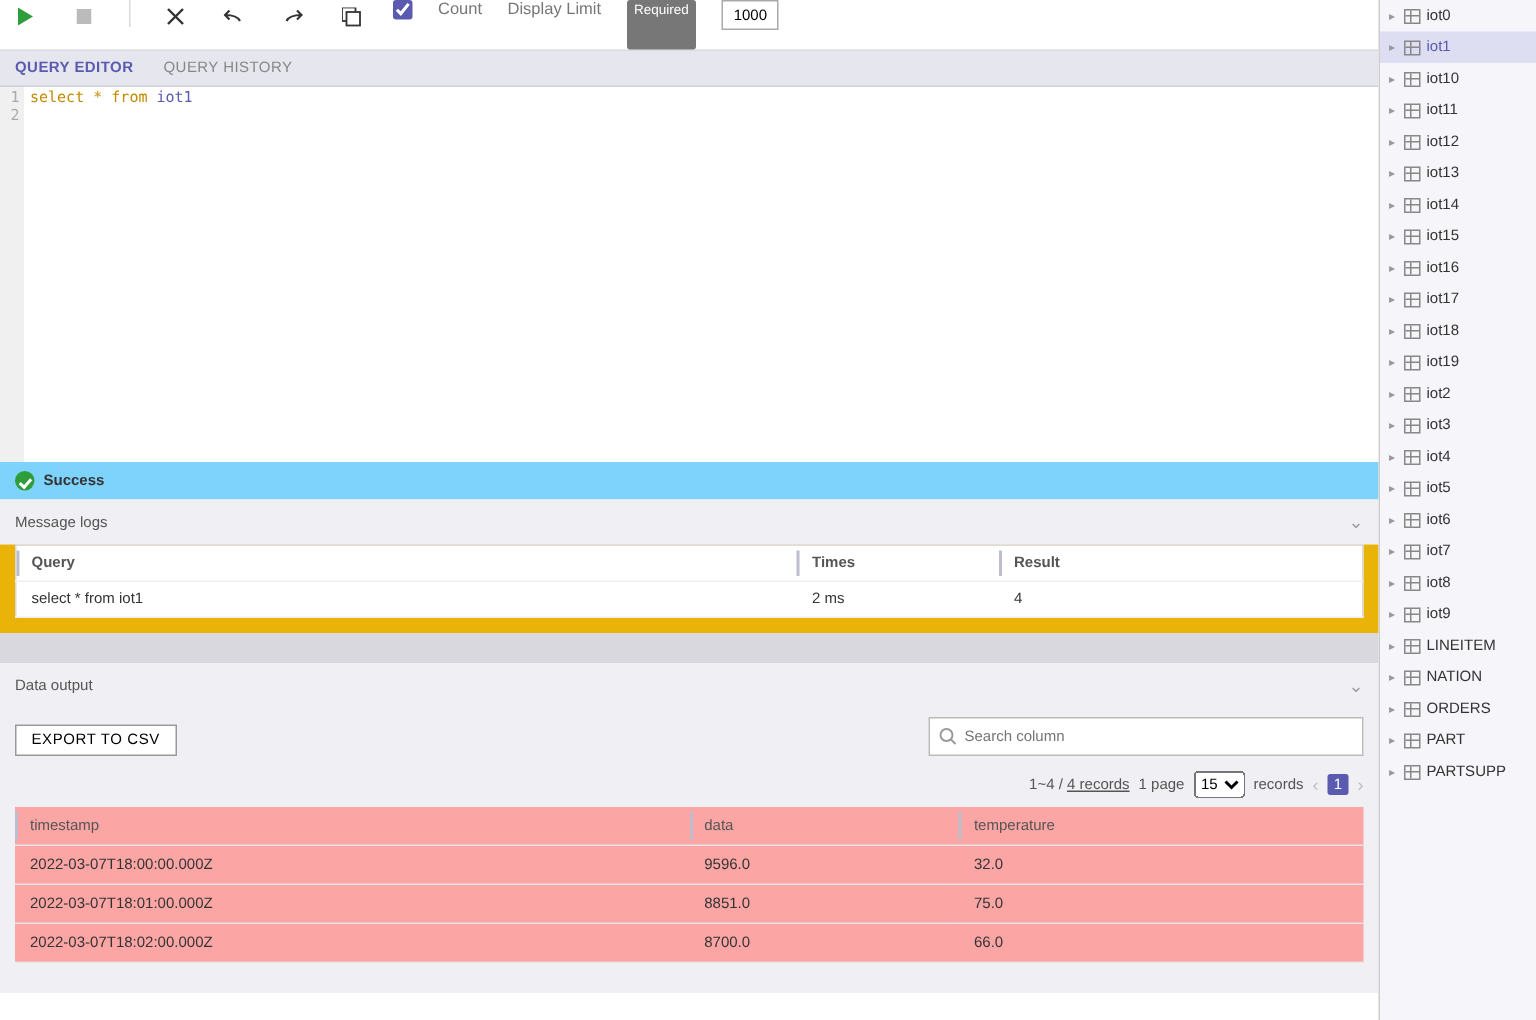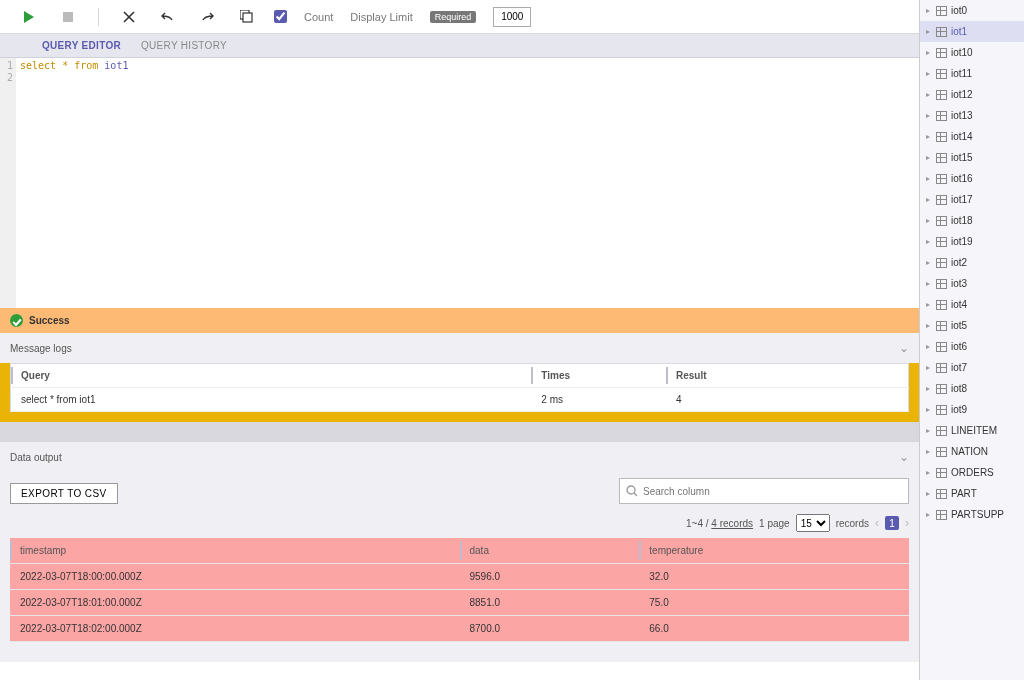--- a/index.html
+++ b/index.html
@@ -1,38 +1,38 @@
 <!DOCTYPE html>
 <html><head>
 <meta charset="utf-8">
 <style>
 * { margin:0; padding:0; box-sizing:border-box; }
 body { font-family:Arial,Helvetica,sans-serif; font-size:11px; color:#333; background:#fff; overflow:hidden; }
 .app { display:flex; width:1024px; height:680px; }
 .main { flex:1; display:flex; flex-direction:column; overflow-y:auto; border-right:1px solid #ccc; }
 .sidebar { width:104px; background:#f5f5fa; overflow-y:auto; font-size:10px; }
 
-.toolbar { display:flex; align-items:center; height:34px; border-bottom:1px solid #d8d8e0; padding:0 18px; gap:17px; color:#777; font-size:11px; }
+.toolbar { display:flex; height:34px; border-bottom:1px solid #d8d8e0; padding:0 6px; gap:17px; color:#777; font-size:11px; }
 .tb-btn { display:flex; align-items:center; justify-content:center; width:22px; height:22px; cursor:pointer; }
 .sep { width:1px; height:18px; background:#d8d8e0; margin:0 2px; }
 .badge { background:#777; color:#fff; padding:1px 5px; border-radius:2px; font-size:9px; }
 .inp { width:38px; height:20px; border:1px solid #aaa; text-align:center; font-size:10px; }
 .chk { width:13px; height:13px; accent-color:#5a5ab0; }
 
-.tabs { display:flex; background:#e6e6ee; border-bottom:1px solid #d0d0da; font-size:10px;padding-left:32px; }
+.tabs { display:flex; background:#e6e6ee; border-bottom:1px solid #d0d0da; font-size:10px; }
 .tab { padding:6px 10px; color:#888; cursor:pointer; letter-spacing:.3px; }
 .tab.active { color:#5a5ab0; font-weight:600; }
 
 .editor { display:flex; height:250px; background:#fff; font-family:Consolas,Menlo,monospace; font-size:10px; }
 .gutter { width:16px; background:#f0f0f0; color:#aaa; text-align:right; padding:2px 3px 0 0; line-height:12px; }
 .code { padding:2px 4px; line-height:12px; }
 .kw { color:#c28b00; }
 .id { color:#5a5ab0; }
 
-.status { background:#fdba74; padding:6px 10px; display:flex; align-items:center; gap:6px; font-size:10px;text-align:center; }
+.status { background:#7dd3fc; padding:6px 10px; display:flex; align-items:center; gap:6px; font-size:10px;text-align:center; }
 .ok-ic { width:13px; height:13px; border-radius:50%; background:#2e9e3a; position:relative; }
 .ok-ic::after { content:""; position:absolute; left:3px; top:5px; width:6px; height:3px; border-left:2px solid #fff; border-bottom:2px solid #fff; transform:rotate(-48deg); }
 
 .panel-head { display:flex; justify-content:space-between; align-items:center; padding:8px 10px; background:#efeff4; font-size:10px; color:#555; }
 .chev { color:#999; font-size:12px; }
 .log-wrap { padding:0 10px 10px; background:#eab308; }
 .log-table { width:100%; border-collapse:collapse; background:#fff; border:1px solid #d8d8e0; font-size:10px; }
 .log-table th, .log-table td { text-align:left; padding:6px 10px; border-bottom:1px solid #eee; }
 .log-table th { color:#555; font-weight:600; position:relative; }
 .log-table th:first-child::before,

